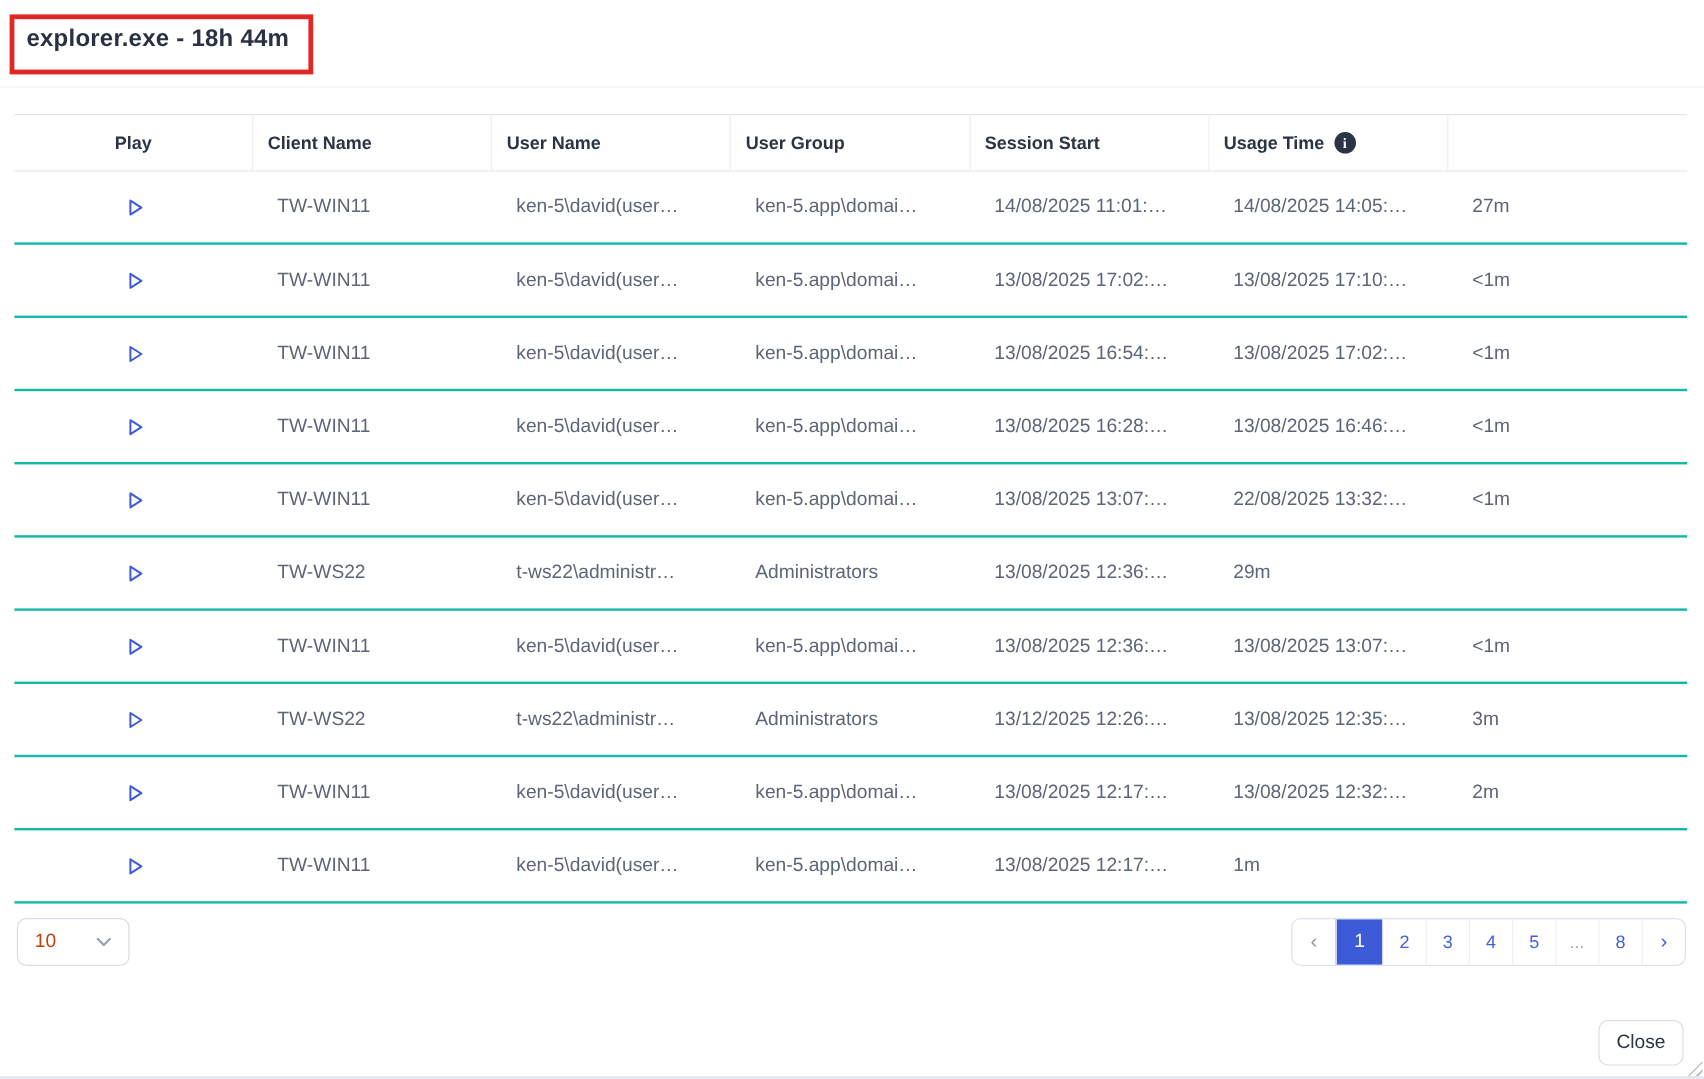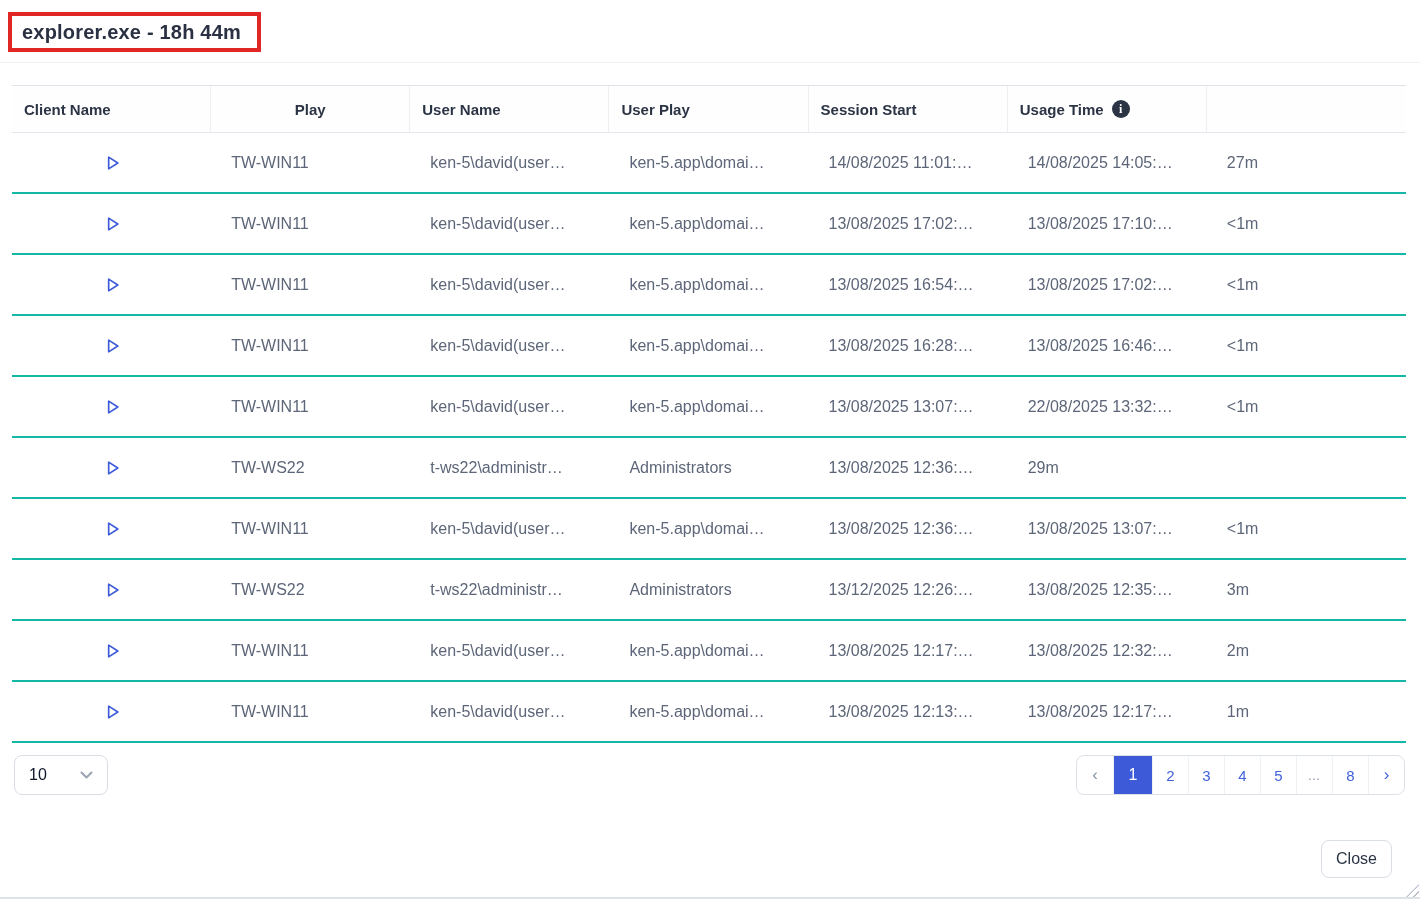--- a/index.html
+++ b/index.html
@@ -13,21 +13,21 @@
   html,body{width:1420px;height:899px;background:#fff;
     font-family:"Liberation Sans","DejaVu Sans",sans-serif;overflow:hidden;}
   .modal{position:relative;width:1420px;height:899px;background:#fff;}
   .bottom-edge{position:absolute;left:0;bottom:0;width:100%;height:2px;background:#dde1e8;}
   .resize-grip{position:absolute;right:1px;bottom:2px;width:13px;height:13px;
     background:repeating-linear-gradient(315deg,transparent 0 3px,#b9c0cb 3px 4.5px,transparent 4.5px 8px,#b9c0cb 8px 9.5px,transparent 9.5px 13px);
     clip-path:polygon(100% 0,100% 100%,0 100%);}
   
   .title-wrap{padding:12px 0 0 8px;}
   .title-box{display:inline-block;border:4px solid var(--highlight-red);
-    padding:3px 16px 3px 10px;background:#fff;}
+    padding:3px 16px 13px 10px;background:#fff;}
   .title-box h1{font-size:20px;line-height:26px;font-weight:bold;color:#2A3142;letter-spacing:.2px;}
   .title-divider{margin-top:10px;height:1px;background:#f0f2f6;}
   
   .table{margin:22px 14px 0 12px;}
   .thead{display:grid;grid-template-columns:repeat(7,1fr);height:48px;
     border-top:1px solid #dfe3ea;border-bottom:1px solid #e3e7ed;background:#fefefe;}
   .th{display:flex;align-items:center;padding-left:12px;font-size:15px;font-weight:bold;
     color:var(--header-text);border-right:1px solid #eceef2;}
   .th.center{justify-content:center;padding-left:0;}
   .info-icon{display:inline-flex;align-items:center;justify-content:center;width:18px;height:18px;
@@ -36,61 +36,61 @@
   .row{display:grid;grid-template-columns:repeat(7,1fr);height:61px;border-bottom:2px solid #14b8a6;}
   .td{display:flex;align-items:center;padding-left:20px;font-size:16px;color:var(--body-text);
     white-space:nowrap;overflow:hidden;}
   .td.center{justify-content:center;padding-left:0;}
   .play-btn{background:none;border:none;cursor:pointer;display:flex;align-items:center;
     color:var(--accent-blue);padding:4px;}
   
   .pagination-bar{margin:12px 15px 0 14px;display:flex;justify-content:space-between;align-items:center;}
   .page-size{display:flex;align-items:center;justify-content:space-between;width:94px;height:40px;
     border:1px solid #d9dde4;border-radius:8px;background:#fff;padding:0 14px 0 14px;cursor:pointer;}
-  .page-size .val{font-size:16px;color:#0f172a;}
+  .page-size .val{font-size:16px;color:#c2410c;}
   .pager{display:flex;align-items:stretch;height:40px;border:1px solid #dde1e8;border-radius:8px;
     overflow:hidden;background:#fff;}
   .pg-cell{min-width:36px;display:flex;align-items:center;justify-content:center;
     font-size:15px;color:var(--page-link-blue);cursor:pointer;padding:0 2px;}
   .pg-cell + .pg-cell{border-left:1px solid #eef0f4;}
   .pg-cell.pg-prev{color:#8B95A7;font-size:17px;}
   .pg-cell.pg-next{font-size:17px;}
   .pg-cell.active{background:var(--accent-blue);color:#fff;min-width:39px;font-size:16px;}
   .pg-cell.ellipsis{color:#8B95A7;cursor:default;letter-spacing:1px;font-size:13px;}
   
-  .footer{margin-top:45px;display:flex;justify-content:flex-end;padding-right:28px;}
+  .footer{margin-top:45px;display:flex;justify-content:flex-end;padding-right:17px;}
   .close-btn{height:38px;min-width:71px;padding:0 14px;border:1px solid #d9dde4;border-radius:8px;
     background:#fff;font-size:16px;font-weight:500;color:#2B3445;cursor:pointer;
     font-family:"Liberation Sans","DejaVu Sans",sans-serif;}
 </style>
 </head>
 <body>
 
 <div class="modal">
 
   <div class="title-wrap">
     <div class="title-box">
       <h1>explorer.exe - 18h 44m</h1>
     </div>
   </div>
   <div class="title-divider"></div>
 
   <div class="table">
     <div class="thead">
-      <div class="th">
-        <span>Client Name</span>
-      </div>
       <div class="th center">
         <span>Play</span>
       </div>
       <div class="th">
+        <span>Client Name</span>
+      </div>
+      <div class="th">
         <span>User Name</span>
       </div>
       <div class="th">
-        <span>User Play</span>
+        <span>User Group</span>
       </div>
       <div class="th">
         <span>Session Start</span>
       </div>
       <div class="th">
         <span>Usage Time</span>
         <span class="info-icon">i</span>
       </div>
     </div>
     <div id="table-body">
@@ -261,21 +261,20 @@
           <span style="display:flex;">
             <svg width="20" height="20" viewBox="0 0 24 24" fill="none">
               <path d="M8 5v14l11-7z" stroke="currentColor" stroke-width="2" stroke-linejoin="round"></path>
             </svg>
           </span>
         </button>
       </div>
       <div class="td">TW-WIN11</div>
       <div class="td">ken-5\david(user…</div>
       <div class="td">ken-5.app\domai…</div>
-      <div class="td">13/08/2025 12:13:…</div>
       <div class="td">13/08/2025 12:17:…</div>
       <div class="td">1m</div>
     </div>
   </div>
   </div>
 
   <div class="pagination-bar">
     <div class="page-size">
       <span class="val">10</span>
       <span style="display:flex;">

